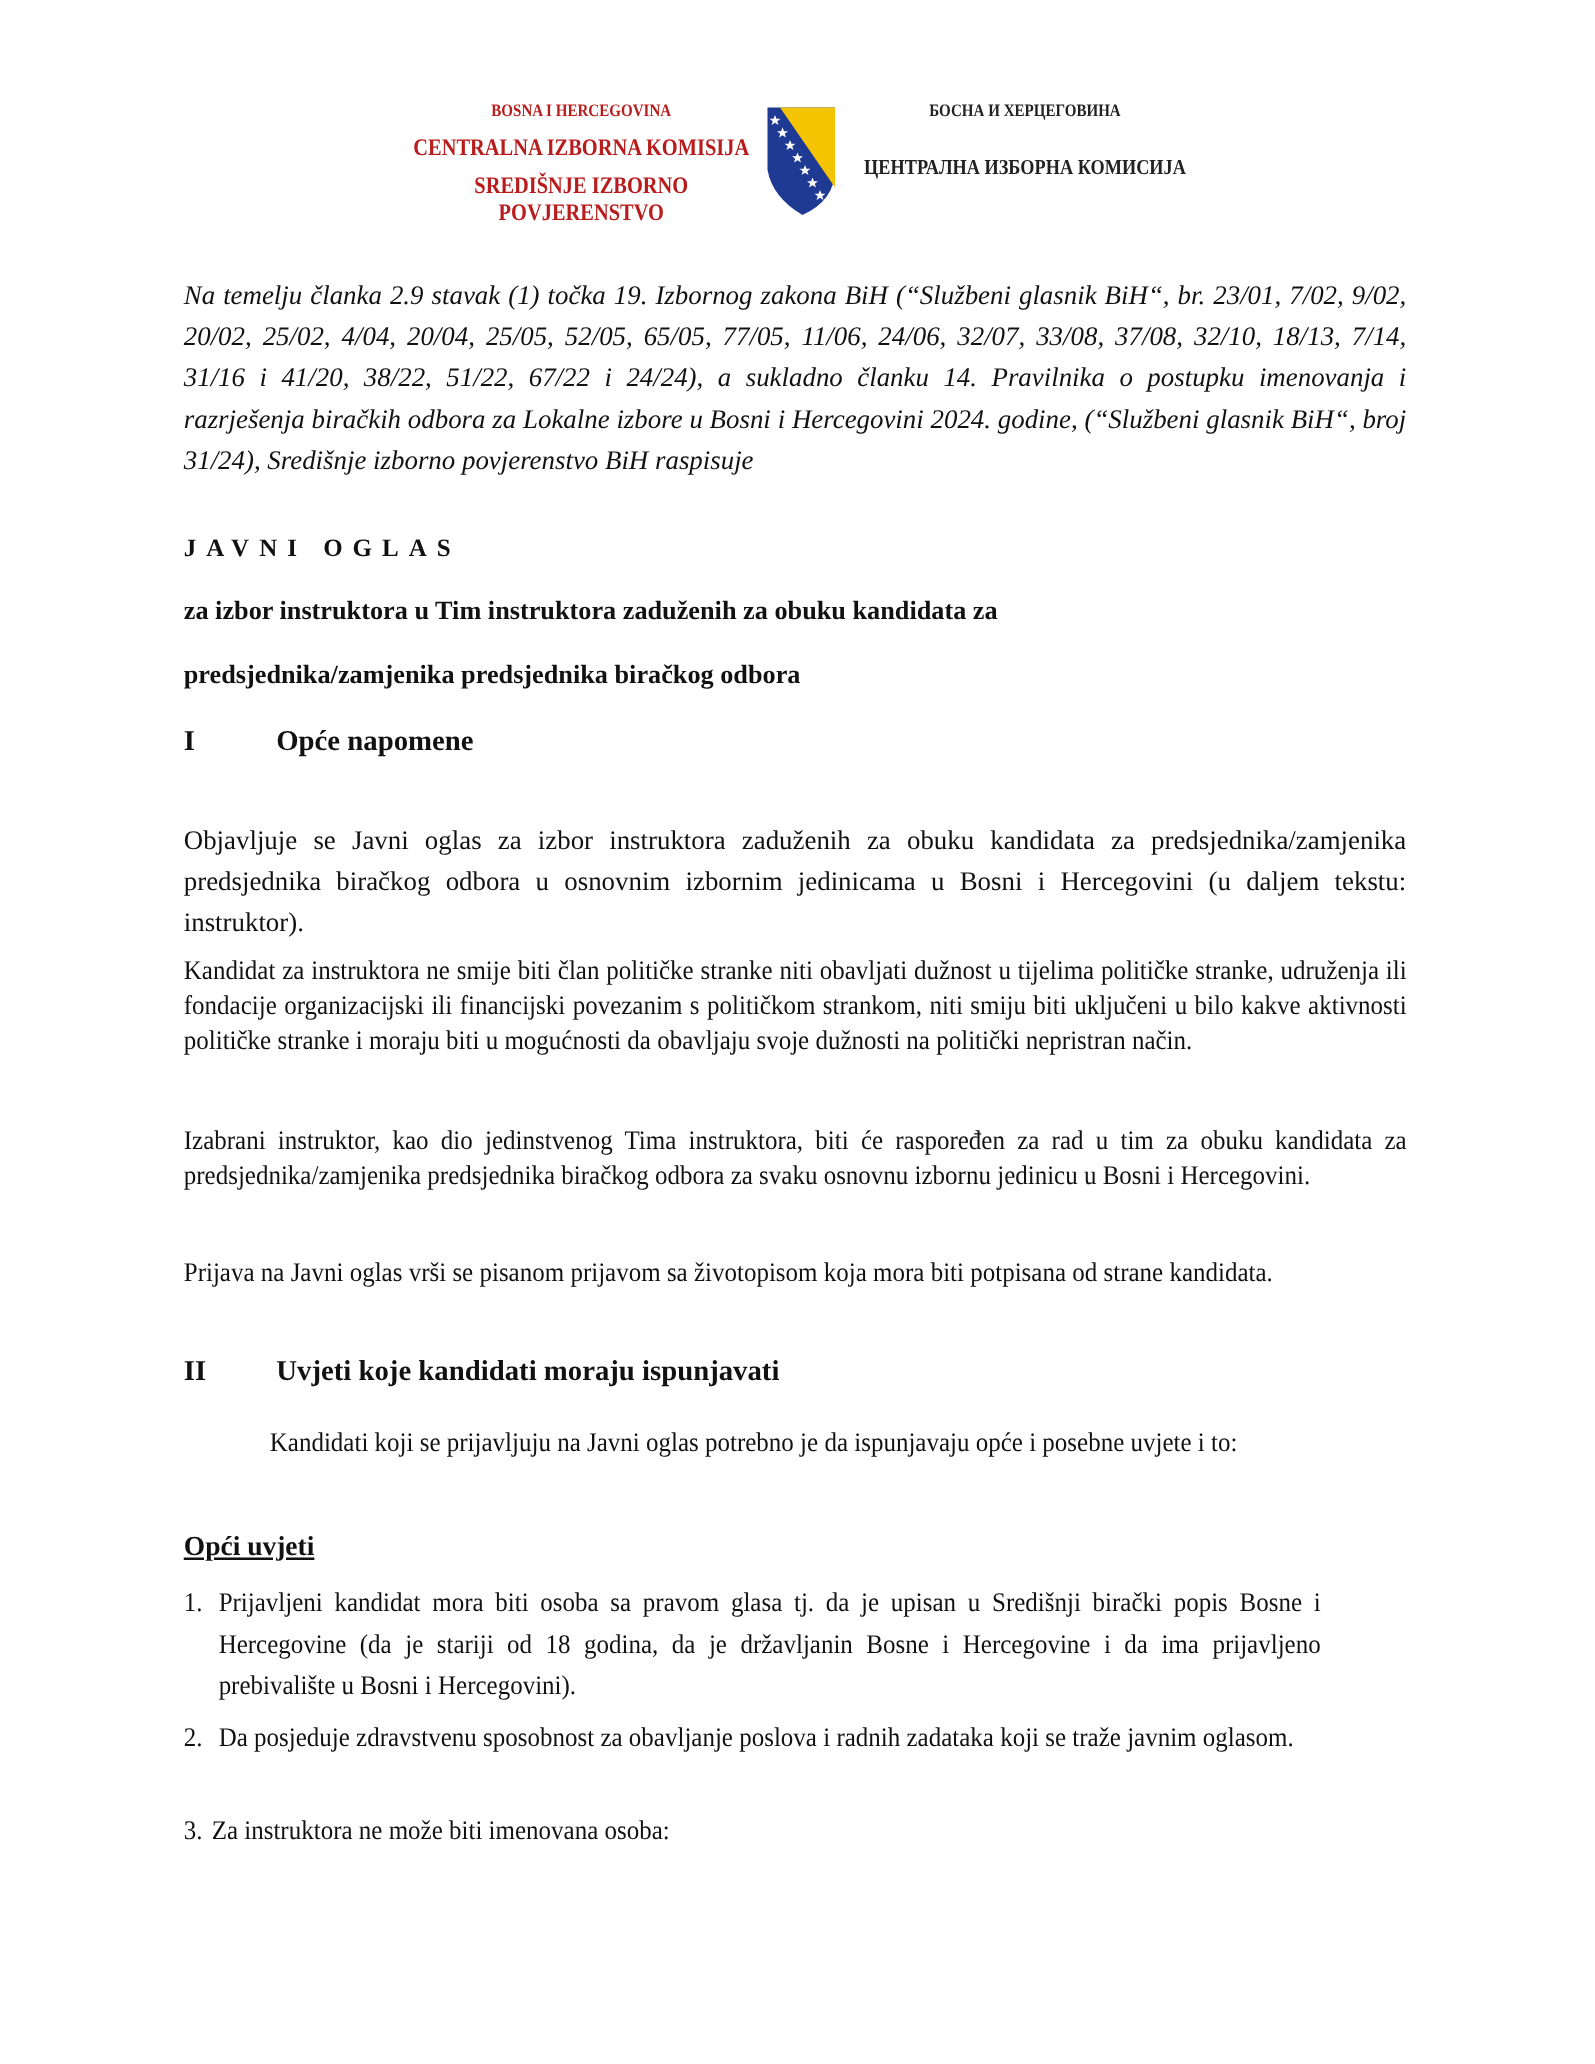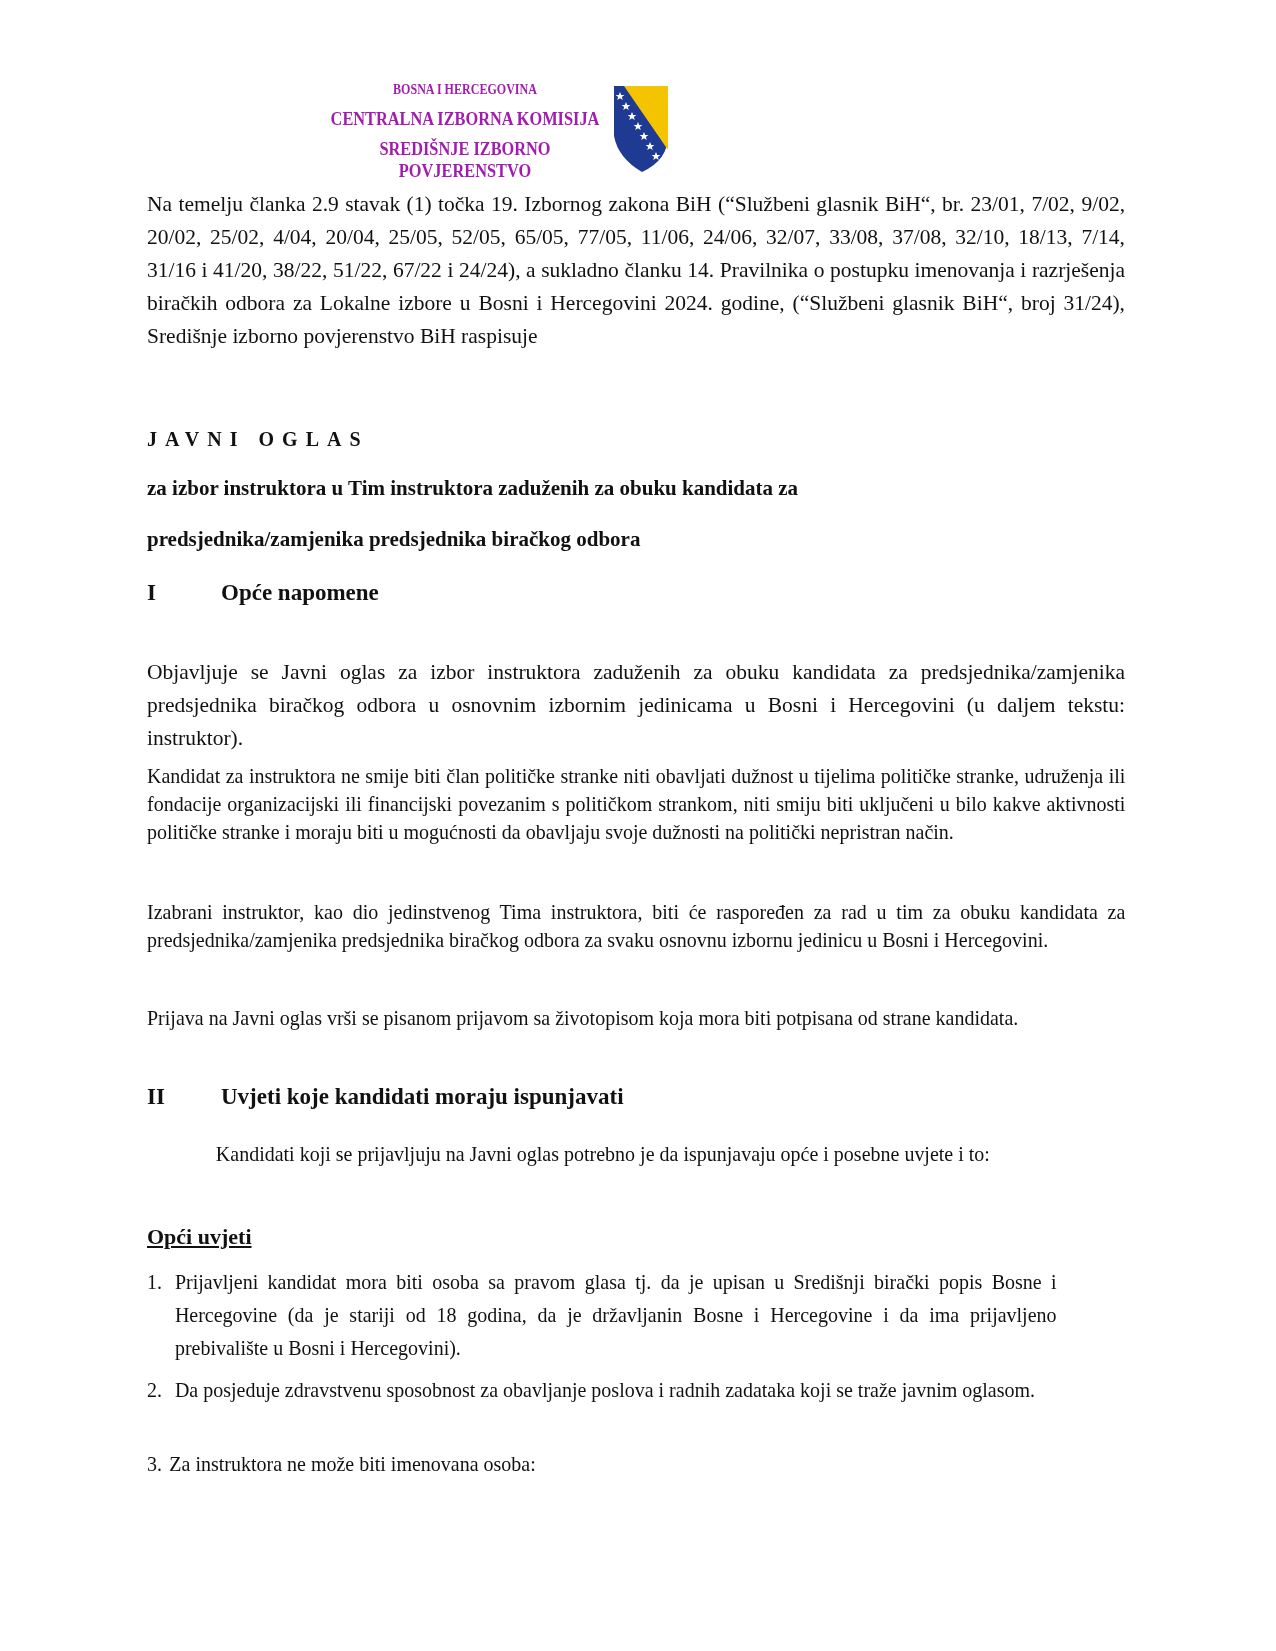--- a/index.html
+++ b/index.html
@@ -2,21 +2,21 @@
 <html><head>
 <meta charset="utf-8">
 <style>
   html, body { margin: 0; padding: 0; background: #ffffff; }
   body { width: 1276px; height: 1651px; position: relative; overflow: hidden;
          font-family: "Liberation Serif", "DejaVu Serif", serif; color: #111; }
   .page { position: absolute; left: 0; top: 0; width: 1276px; height: 1651px; }
 
   
   .lh-left { position: absolute; left: 300px; top: 82px; width: 330px; text-align: center;
-             font-family: "Liberation Serif", serif; font-weight: bold; color: #a21caf; }
+             font-family: "Liberation Serif", serif; font-weight: bold; color: #b91c1c; }
   .lh-left .l1 { font-size: 14px; letter-spacing: 0px; transform: scaleX(0.86); transform-origin: center; height: 22px; }
   .lh-left .l2 { font-size: 19px; transform: scaleX(0.86); transform-origin: center; height: 30px; margin-top: 4px; }
   .lh-left .l3 { font-size: 19px; transform: scaleX(0.86); transform-origin: center; height: 30px; }
   .lh-right { position: absolute; left: 660px; top: 82px; width: 320px; text-align: center;
               font-weight: bold; color: #222; }
   .lh-right .r1 { font-size: 14px; transform: scaleX(0.86); height: 22px; }
   .lh-right .r2 { font-size: 17px; transform: scaleX(0.86); margin-top: 20px; }
   .shield { position: absolute; left: 612px; top: 84px; width: 58px; height: 90px; }
 
   
@@ -56,22 +56,26 @@
       <polygon points="8,8 9.2,11 12.4,11 9.8,13 10.8,16 8,14.2 5.2,16 6.2,13 3.6,11 6.8,11"></polygon>
       <polygon points="14,18 15.2,21 18.4,21 15.8,23 16.8,26 14,24.2 11.2,26 12.2,23 9.6,21 12.8,21"></polygon>
       <polygon points="20,28 21.2,31 24.4,31 21.8,33 22.8,36 20,34.2 17.2,36 18.2,33 15.6,31 18.8,31"></polygon>
       <polygon points="26,38 27.2,41 30.4,41 27.8,43 28.8,46 26,44.2 23.2,46 24.2,43 21.6,41 24.8,41"></polygon>
       <polygon points="32,48 33.2,51 36.4,51 33.8,53 34.8,56 32,54.2 29.2,56 30.2,53 27.6,51 30.8,51"></polygon>
       <polygon points="38,58 39.2,61 42.4,61 39.8,63 40.8,66 38,64.2 35.2,66 36.2,63 33.6,61 36.8,61"></polygon>
       <polygon points="44,68 45.2,71 48.4,71 45.8,73 46.8,76 44,74.2 41.2,76 42.2,73 39.6,71 42.8,71"></polygon>
     </g>
   </svg>
 
+  <div class="lh-right">
+    <div class="r1">БОСНА И ХЕРЦЕГОВИНА</div>
+    <div class="r2">ЦЕНТРАЛНА ИЗБОРНА КОМИСИЈА</div>
+  </div>
 
-  <div class="body-text" style="top:188px;">
+  <div class="body-text" style="top:220px;font-style:italic;">
     <p class="para">Na temelju članka  2.9 stavak (1) točka 19. Izbornog zakona BiH (“Službeni glasnik BiH“, br. 23/01, 7/02, 9/02, 20/02, 25/02, 4/04, 20/04, 25/05, 52/05, 65/05, 77/05, 11/06, 24/06, 32/07, 33/08, 37/08, 32/10, 18/13, 7/14, 31/16 i 41/20, 38/22, 51/22, 67/22 i 24/24), a sukladno članku 14. Pravilnika o postupku imenovanja i razrješenja biračkih odbora za Lokalne izbore u Bosni i Hercegovini 2024. godine, (“Službeni glasnik BiH“, broj 31/24), Središnje izborno povjerenstvo BiH raspisuje</p>
   </div>
 
   <div class="title-block" style="top:424px;">
     <div class="title-main">JAVNI OGLAS</div>
     <div class="title-sub">za izbor instruktora u Tim instruktora zaduženih za obuku kandidata za</div>
     <div class="title-sub">predsjednika/zamjenika predsjednika biračkog odbora</div>
   </div>
 
   <div class="section-head" style="top:580px;">

